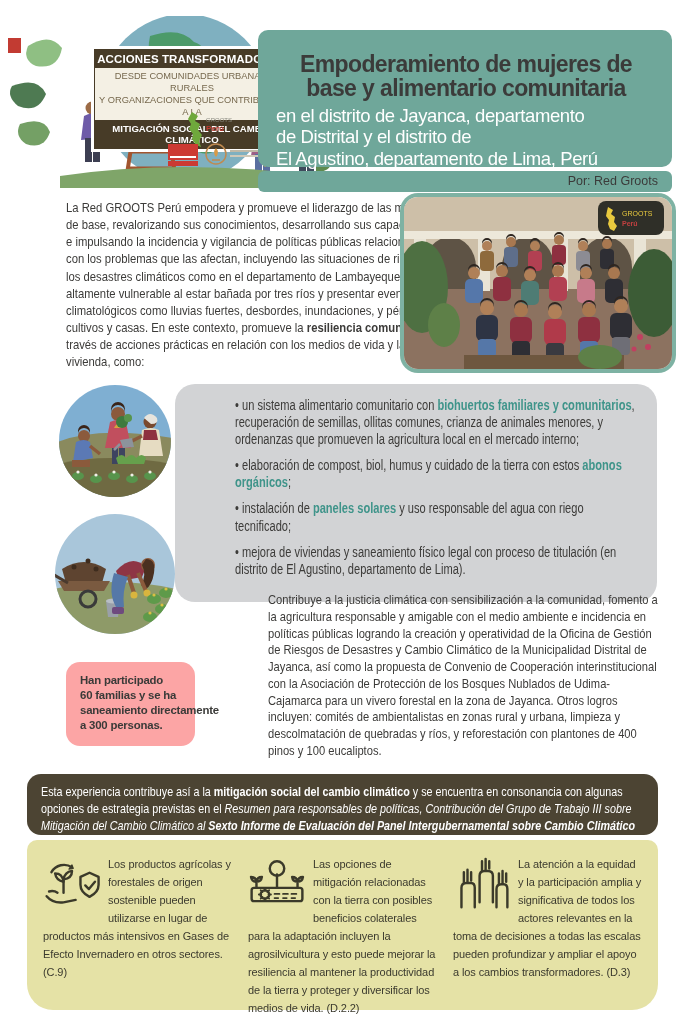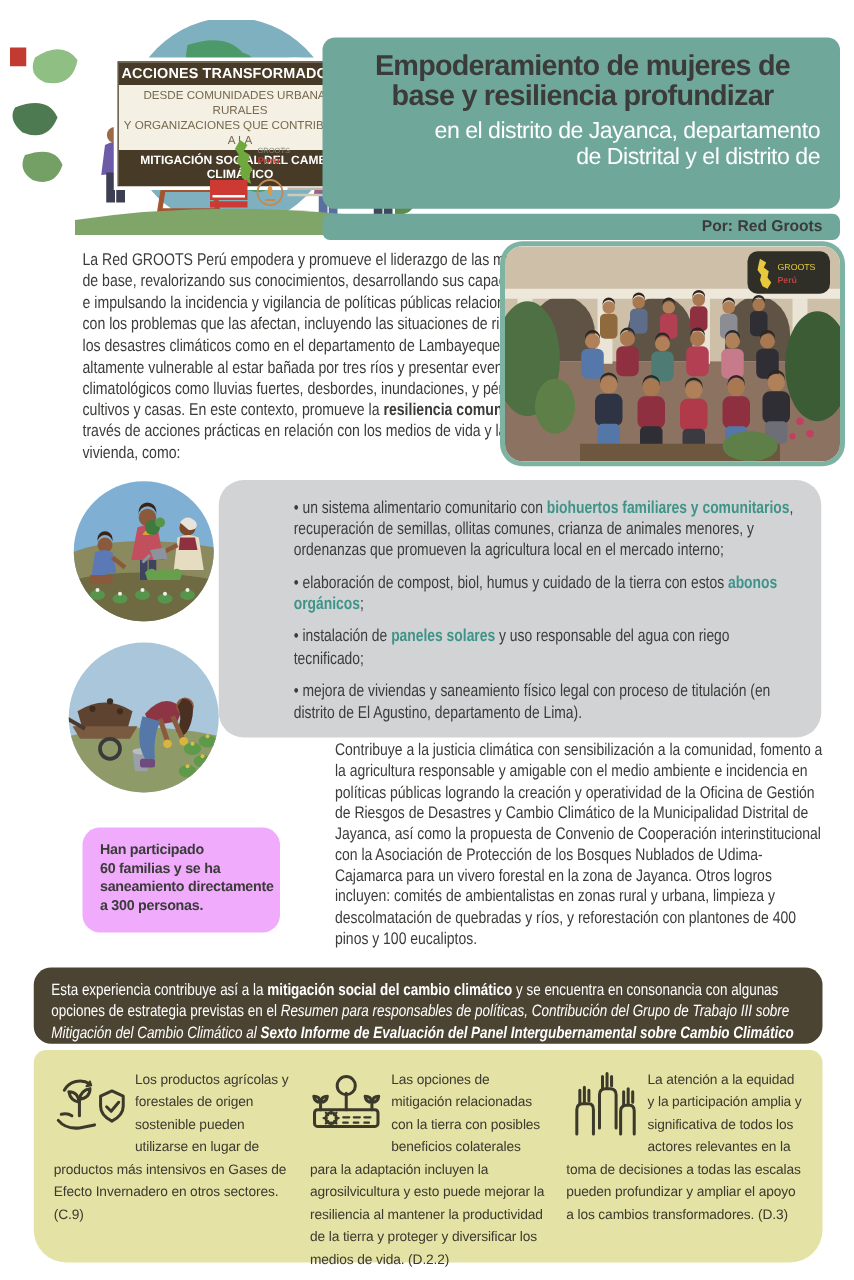--- a/index.html
+++ b/index.html
@@ -1,50 +1,50 @@
 <!DOCTYPE html>
 <html><head>
 <meta charset="utf-8">
 <style>
   html,body{margin:0;padding:0;background:#ffffff;}
   body{font-family:"Liberation Sans", sans-serif;color:#3C3B39;}
   .page{position:relative;width:683px;height:1024px;background:#fff;overflow:hidden;}
 
   
   .hero{position:absolute;left:0;top:16px;width:342px;height:172px;}
-  .hdr{position:absolute;left:258px;top:30px;width:414px;height:137px;background:#6FA79A;border-radius:10px;box-sizing:border-box;padding:10px 16px 8px 18px;}
+  .hdr{position:absolute;left:258px;top:30px;width:414px;height:137px;background:#6FA79A;border-radius:10px;box-sizing:border-box;padding:22px 16px 8px 18px;}
   .hdr-title{font-weight:bold;color:#3B3B3A;font-size:23px;line-height:1.06;text-align:center;letter-spacing:-0.6px;}
-  .hdr-sub{color:#ffffff;font-size:18.5px;line-height:1.16;text-align:right;margin-top:4px;letter-spacing:-0.4px;}
-  .porbar{position:absolute;left:258px;top:171px;width:414px;height:21px;background:#6FA79A;border-radius:6px;box-sizing:border-box;text-align:right;padding:3px 14px 0 0;font-size:12.5px;font-weight:bold;color:#3B3B3A;}
+  .hdr-sub{color:#ffffff;font-size:18.5px;line-height:1.16;margin-top:4px;letter-spacing:-0.4px;}
+  .porbar{position:absolute;left:258px;top:171px;width:414px;height:21px;background:#6FA79A;border-radius:6px;box-sizing:border-box;text-align:right;padding:3px 14px 0 0;font-size:12.5px;font-weight:normal;color:#3B3B3A;}
 
   .badge{position:absolute;left:94px;top:49px;width:194px;border:1px solid #473B27;box-shadow:0 0 0 3px #ffffff;background:#F4F0E4;}
   .badge-row1{background:#473B27;color:#fff;font-weight:bold;font-size:11.5px;text-align:center;padding:3px 2px;letter-spacing:0.1px;}
   .badge-mid{color:#76684D;font-size:9.3px;text-align:center;line-height:1.3;padding:2px 1px;}
   .badge-row4{background:#473B27;color:#fff;font-weight:bold;font-size:9.6px;text-align:center;padding:3px 1px;}
 
   .logos{position:absolute;left:166px;top:108px;width:130px;height:60px;}
 
   
   .p1wrap{position:absolute;left:20px;top:199px;width:380px;height:186px;overflow:hidden;margin-left:46px;}
   .p1{width:458px;transform:scaleX(0.8297);transform-origin:top left;font-size:13.6px;line-height:1.26;}
   .photo{position:absolute;left:404px;top:197px;width:268px;height:172px;border-radius:14px;overflow:hidden;box-shadow:0 0 0 4px #7EB2A3;}
 
   
-  .graybox{position:absolute;left:175px;top:384px;width:482px;min-height:190px;background:#D2D3D5;border-radius:20px;box-sizing:border-box;padding:13px 14px 12px 60px;}
+  .graybox{position:absolute;left:175px;top:384px;width:482px;min-height:190px;background:#D2D3D5;border-radius:20px;box-sizing:border-box;padding:13px 14px 24px 60px;}
   .blist{width:500px;transform:scaleX(0.804);transform-origin:top left;}
   .bullet{font-size:13.8px;line-height:1.24;margin-bottom:9px;}
   .bullet:last-child{margin-bottom:0;}
   .b{font-weight:bold;}
   .i{font-style:italic;}
   .accent{font-weight:bold;color:#3F948A;}
   .circ1{position:absolute;left:58px;top:384px;width:114px;height:114px;}
   .circ2{position:absolute;left:54px;top:513px;width:122px;height:122px;}
 
   
-  .stats{position:absolute;left:66px;top:662px;width:158px;height:84px;background:#f0abfc;border-radius:14px;box-sizing:border-box;padding:11px 8px 0 14px;font-weight:bold;font-size:11.4px;line-height:1.32;color:#3A3A38;letter-spacing:-0.2px;white-space:nowrap;}
+  .stats{position:absolute;left:66px;top:662px;width:129px;height:84px;background:#fca5a5;border-radius:14px;box-sizing:border-box;padding:11px 8px 0 14px;font-weight:bold;font-size:11.4px;line-height:1.32;color:#3A3A38;letter-spacing:-0.2px;white-space:nowrap;}
   .p2wrap{position:absolute;left:268px;top:592px;width:392px;height:180px;overflow:hidden;}
   .p2{width:470px;transform:scaleX(0.834);transform-origin:top left;font-size:13.4px;line-height:1.25;}
 
   
   .banner{position:absolute;left:27px;top:774px;width:631px;height:61px;background:#4C4433;border-radius:14px;box-sizing:border-box;padding:9px 14px;overflow:hidden;}
   .banner-inner{width:740px;transform:scaleX(0.8155);transform-origin:top left;color:#ffffff;font-size:13.2px;line-height:1.3;}
 
   
   .cards{position:absolute;left:27px;top:840px;width:631px;height:170px;background:#E5E2A6;border-radius:10px 10px 26px 26px;box-sizing:border-box;padding:14px 16px 10px 16px;display:flex;gap:16px;}
   .card{flex:1;color:#3B3A2E;}
@@ -137,25 +137,26 @@
         <line x1="46" y1="52" x2="54" y2="52" stroke="#C08A50" stroke-width="1.5"></line>
         <rect x="64" y="42" width="44" height="2" fill="#BFB9A8"></rect>
         <rect x="64" y="47" width="30" height="2" fill="#CFC9B8"></rect>
       </g>
     </svg>
   </div>
 
   <div class="hdr">
     <div class="hdr-title">
       <div>Empoderamiento de mujeres de</div>
-      <div>base y resiliencia profundizar</div>
+      <div>base y alimentario comunitaria</div>
     </div>
     <div class="hdr-sub">
       <div>en el distrito de Jayanca, departamento</div>
       <div>de Distrital y el distrito de</div>
+      <div>El Agustino, departamento de Lima, Perú</div>
     </div>
   </div>
   <div class="porbar">Por: Red Groots</div>
 
   <div class="p1wrap">
     <div class="p1">
       <span>La Red GROOTS Perú empodera y promueve el liderazgo de las mujeres de base, revalorizando sus conocimientos, desarrollando sus capacidades, e impulsando la incidencia y vigilancia de políticas públicas relacionadas con los problemas que las afectan, incluyendo las situaciones de riesgos y los desastres climáticos como en el departamento de Lambayeque, zona altamente vulnerable al estar bañada por tres ríos y presentar eventos climatológicos como lluvias fuertes, desbordes, inundaciones, y pérdida de cultivos y casas. En este contexto, promueve la </span><span class="b">resiliencia comunitaria</span><span> a través de acciones prácticas en relación con los medios de vida y la vivienda, como:</span>
     </div>
   </div>
 

